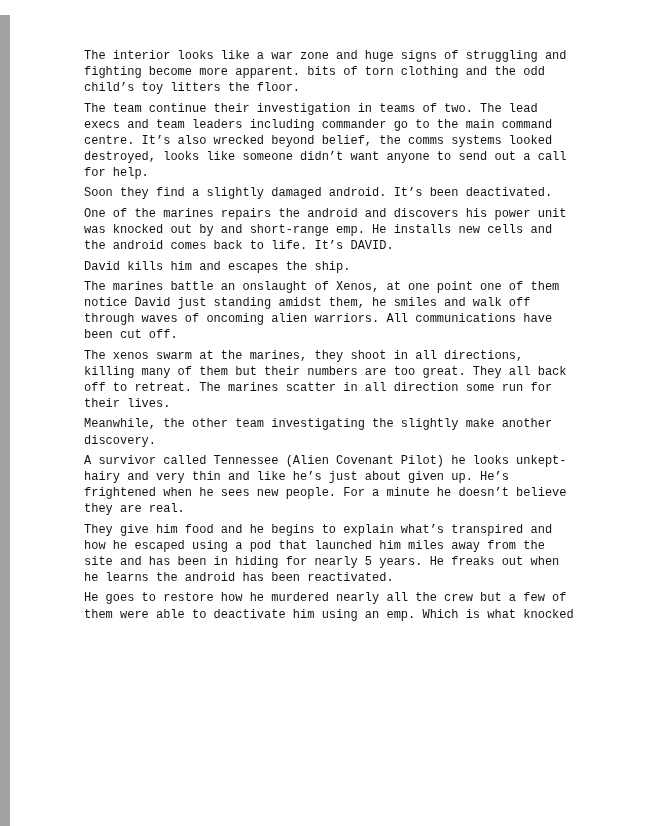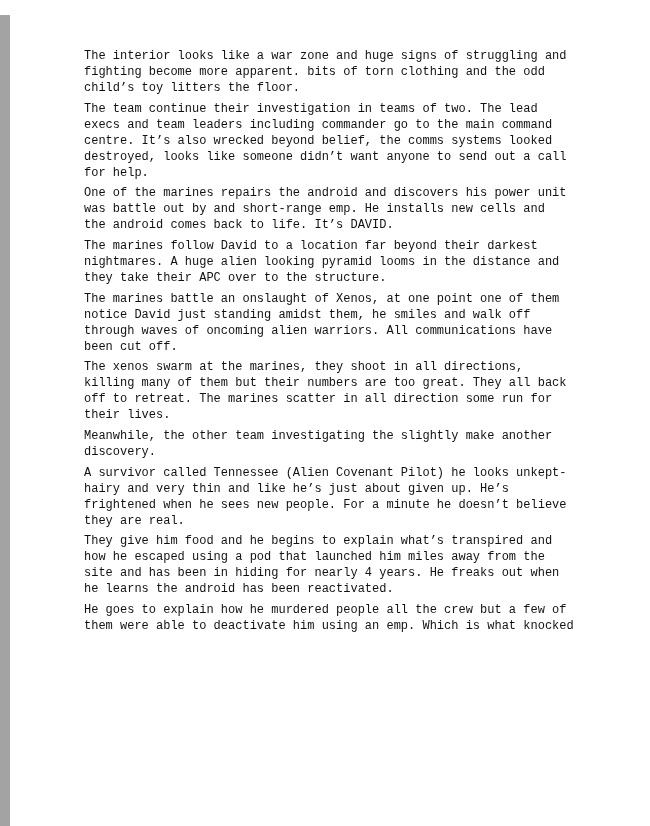--- a/index.html
+++ b/index.html
@@ -53,40 +53,39 @@
   <div class="left-edge"></div>
   <div class="content">
     <p>The interior looks like a war zone and huge signs of struggling and
 fighting become more apparent. bits of torn clothing and the odd
 child’s toy litters the floor.</p>
     <p>The team continue their investigation in teams of two. The lead
 execs and team leaders including commander go to the main command
 centre. It’s also wrecked beyond belief, the comms systems looked
 destroyed, looks like someone didn’t want anyone to send out a call
 for help.</p>
+    <p>Soon they find a slightly damaged android. It’s been deactivated.</p>
     <p>One of the marines repairs the android and discovers his power unit
-was battle out by and short-range emp. He installs new cells and
+was knocked out by and short-range emp. He installs new cells and
 the android comes back to life. It’s DAVID.</p>
-    <p>The marines follow David to a location far beyond their darkest
-nightmares. A huge alien looking pyramid looms in the distance and
-they take their APC over to the structure.</p>
+    <p>David kills him and escapes the ship.</p>
     <p>The marines battle an onslaught of Xenos, at one point one of them
 notice David just standing amidst them, he smiles and walk off
 through waves of oncoming alien warriors. All communications have
 been cut off.</p>
     <p>The xenos swarm at the marines, they shoot in all directions,
 killing many of them but their numbers are too great. They all back
 off to retreat. The marines scatter in all direction some run for
 their lives.</p>
     <p>Meanwhile, the other team investigating the slightly make another
 discovery.</p>
     <p>A survivor called Tennessee (Alien Covenant Pilot) he looks unkept-
 hairy and very thin and like he’s just about given up. He’s
 frightened when he sees new people. For a minute he doesn’t believe
 they are real.</p>
     <p>They give him food and he begins to explain what’s transpired and
 how he escaped using a pod that launched him miles away from the
-site and has been in hiding for nearly 4 years. He freaks out when
+site and has been in hiding for nearly 5 years. He freaks out when
 he learns the android has been reactivated.</p>
-    <p>He goes to explain how he murdered people all the crew but a few of
+    <p>He goes to restore how he murdered nearly all the crew but a few of
 them were able to deactivate him using an emp. Which is what knocked</p>
   </div>
 </div>
 
 </body></html>

